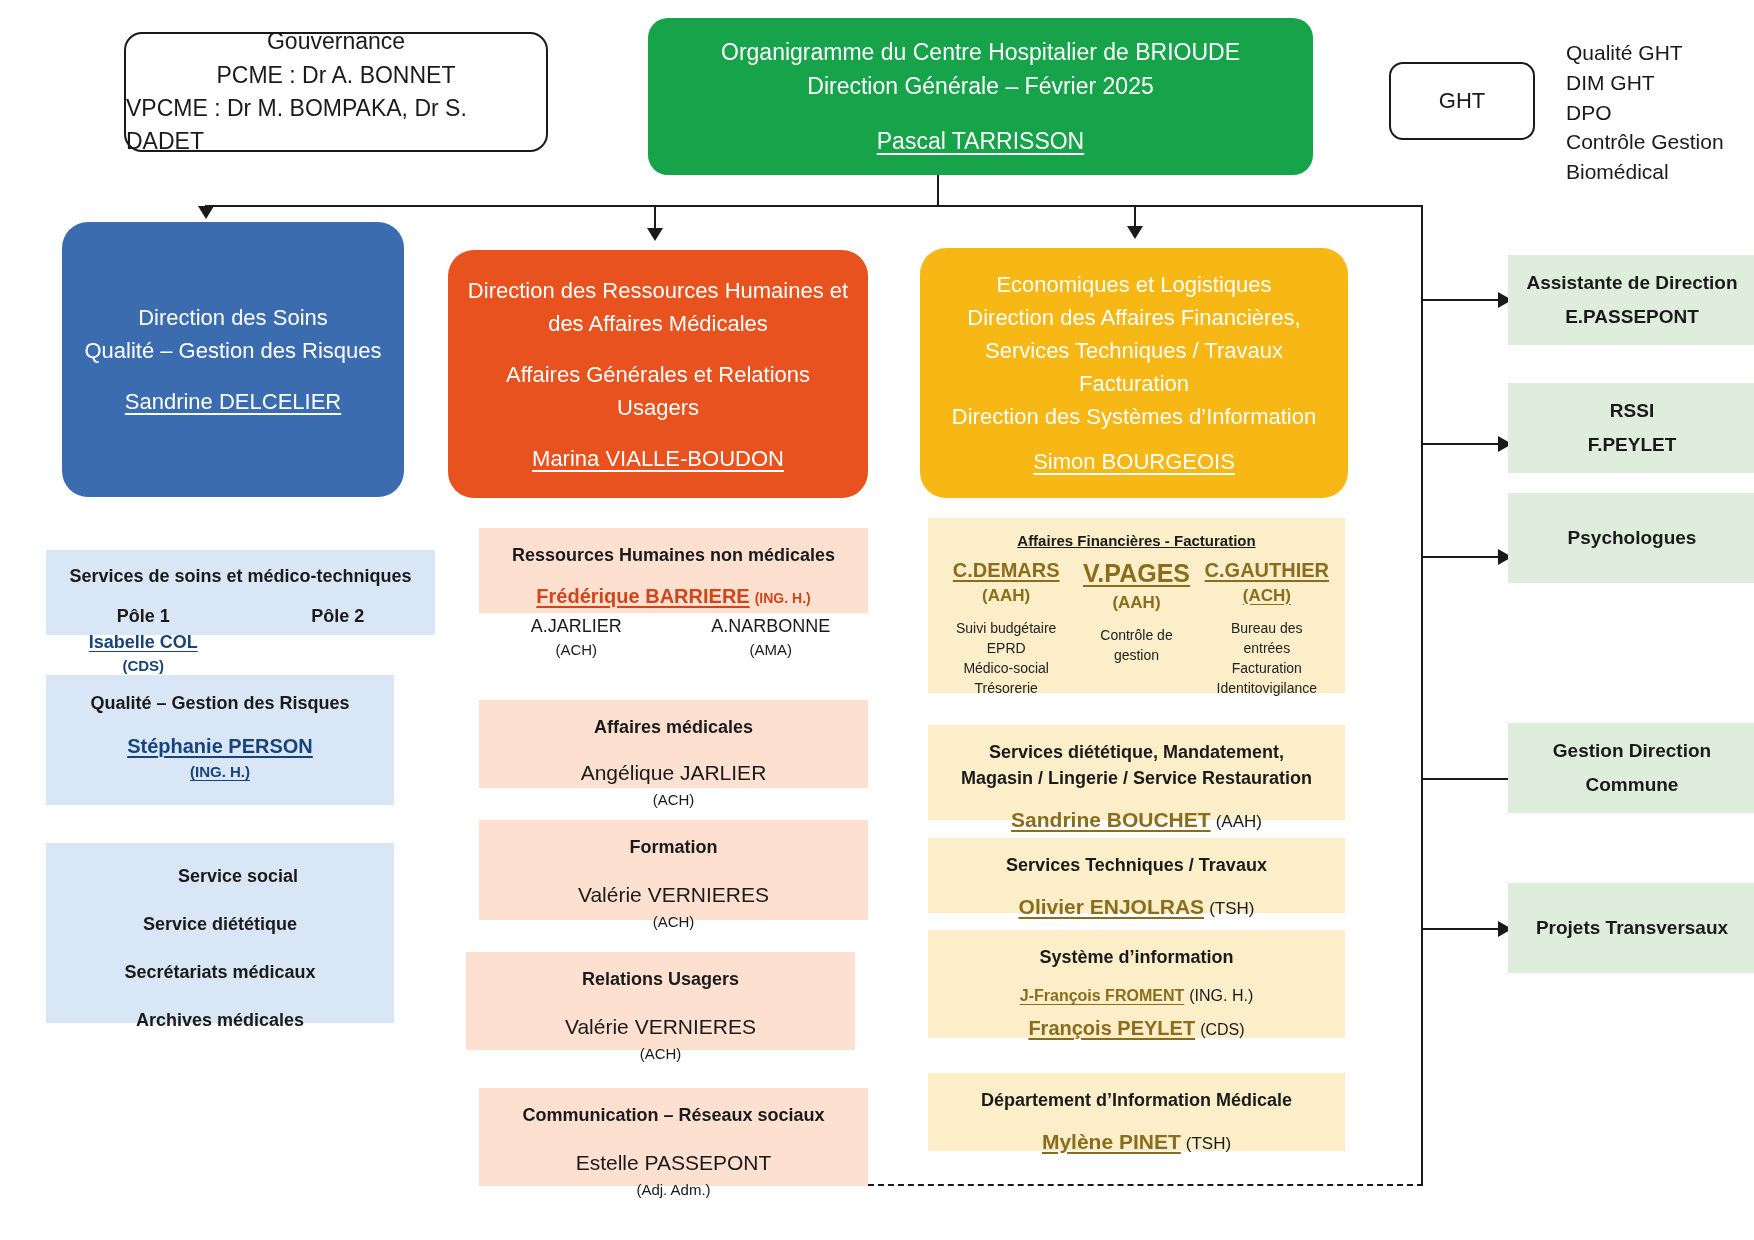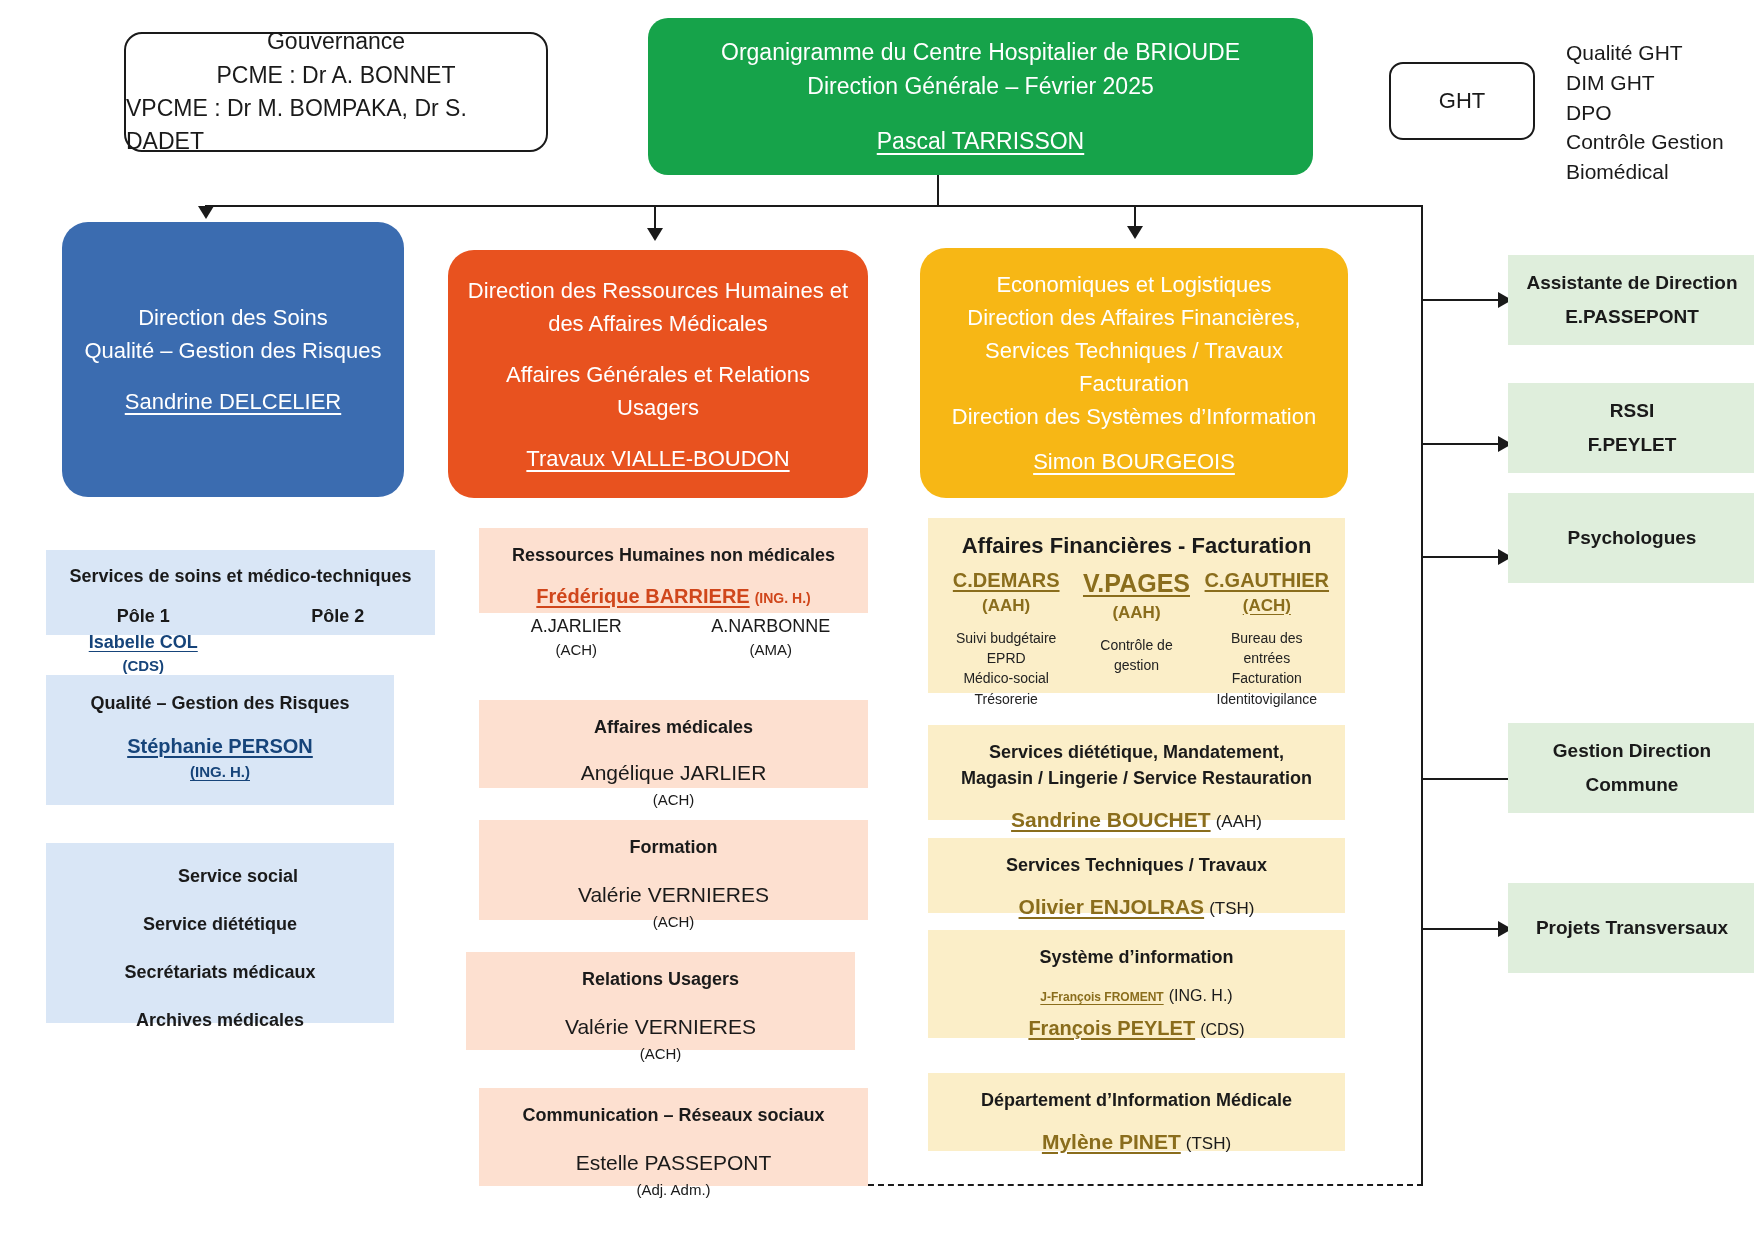--- a/index.html
+++ b/index.html
@@ -192,21 +192,21 @@
     <div class="bold" style="margin-top:8px;padding-left:36px;">Service social</div>
     <div class="bold" style="margin-top:22px;">Service diététique</div>
     <div class="bold" style="margin-top:22px;">Secrétariats médicaux</div>
     <div class="bold" style="margin-top:22px;">Archives médicales</div>
   </div>
 
   <div class="abs card card-rh">
     <div>Direction des Ressources Humaines et</div>
     <div>des Affaires Médicales</div>
     <div style="margin-top:18px;">Affaires Générales et Relations Usagers</div>
-    <div class="lead">Travaux VIALLE-BOUDON</div>
+    <div class="lead">Marina VIALLE-BOUDON</div>
   </div>
 
   <div class="abs sub orange-sub" style="left:479px; top:528px; width:389px; height:85px; padding-top:14px;">
     <div class="title">Ressources Humaines non médicales</div>
     <div style="margin-top:14px;">
       <span class="link-orange u" style="font-size:20px;">Frédérique BARRIERE</span>
       <span class="link-orange xsmall">(ING. H.)</span>
     </div>
     <div class="poles" style="margin-top:2px;">
       <div class="pole-col">
@@ -247,21 +247,21 @@
   <div class="abs card card-daf">
     <div>Economiques et Logistiques</div>
     <div>Direction des Affaires Financières,</div>
     <div>Services Techniques / Travaux</div>
     <div>Facturation</div>
     <div>Direction des Systèmes d’Information</div>
     <div class="lead" style="margin-top:12px;">Simon BOURGEOIS</div>
   </div>
 
   <div class="abs sub yellow-sub" style="left:928px; top:518px; width:417px; height:175px; padding-top:12px;">
-    <div class="title" style="font-size:22px;">Affaires Financières - Facturation</div>
+    <div class="title" style="font-size:15px;text-decoration:underline;">Affaires Financières - Facturation</div>
     <div class="fin-cols">
       <div class="fin-col">
         <div class="link-gold u" style="font-size:20px;">C.DEMARS</div>
         <div class="link-gold" style="font-size:17px;">(AAH)</div>
         <div class="dept">
           <div>Suivi budgétaire</div>
           <div>EPRD</div>
           <div>Médico-social</div>
           <div>Trésorerie</div>
         </div>
@@ -300,21 +300,21 @@
     <div class="title">Services Techniques / Travaux</div>
     <div style="margin-top:14px;">
       <span class="link-gold u" style="font-size:21px;">Olivier ENJOLRAS</span>
       <span style="font-size:17px;">(TSH)</span>
     </div>
   </div>
 
   <div class="abs sub yellow-sub" style="left:928px; top:930px; width:417px; height:108px; padding-top:14px;">
     <div class="title">Système d’information</div>
     <div style="margin-top:12px;">
-      <span class="link-gold u" style="font-size:12px;text-align:center;">J-François FROMENT</span>
+      <span class="link-gold u" style="font-size:16px;text-align:center;">J-François FROMENT</span>
       <span style="font-size:16px;">(ING. H.)</span>
     </div>
     <div style="margin-top:6px;">
       <span class="link-gold u" style="font-size:20px;">François PEYLET</span>
       <span style="font-size:16px;">(CDS)</span>
     </div>
   </div>
 
   <div class="abs sub yellow-sub" style="left:928px; top:1073px; width:417px; height:78px; padding-top:14px;">
     <div class="title">Département d’Information Médicale</div>

